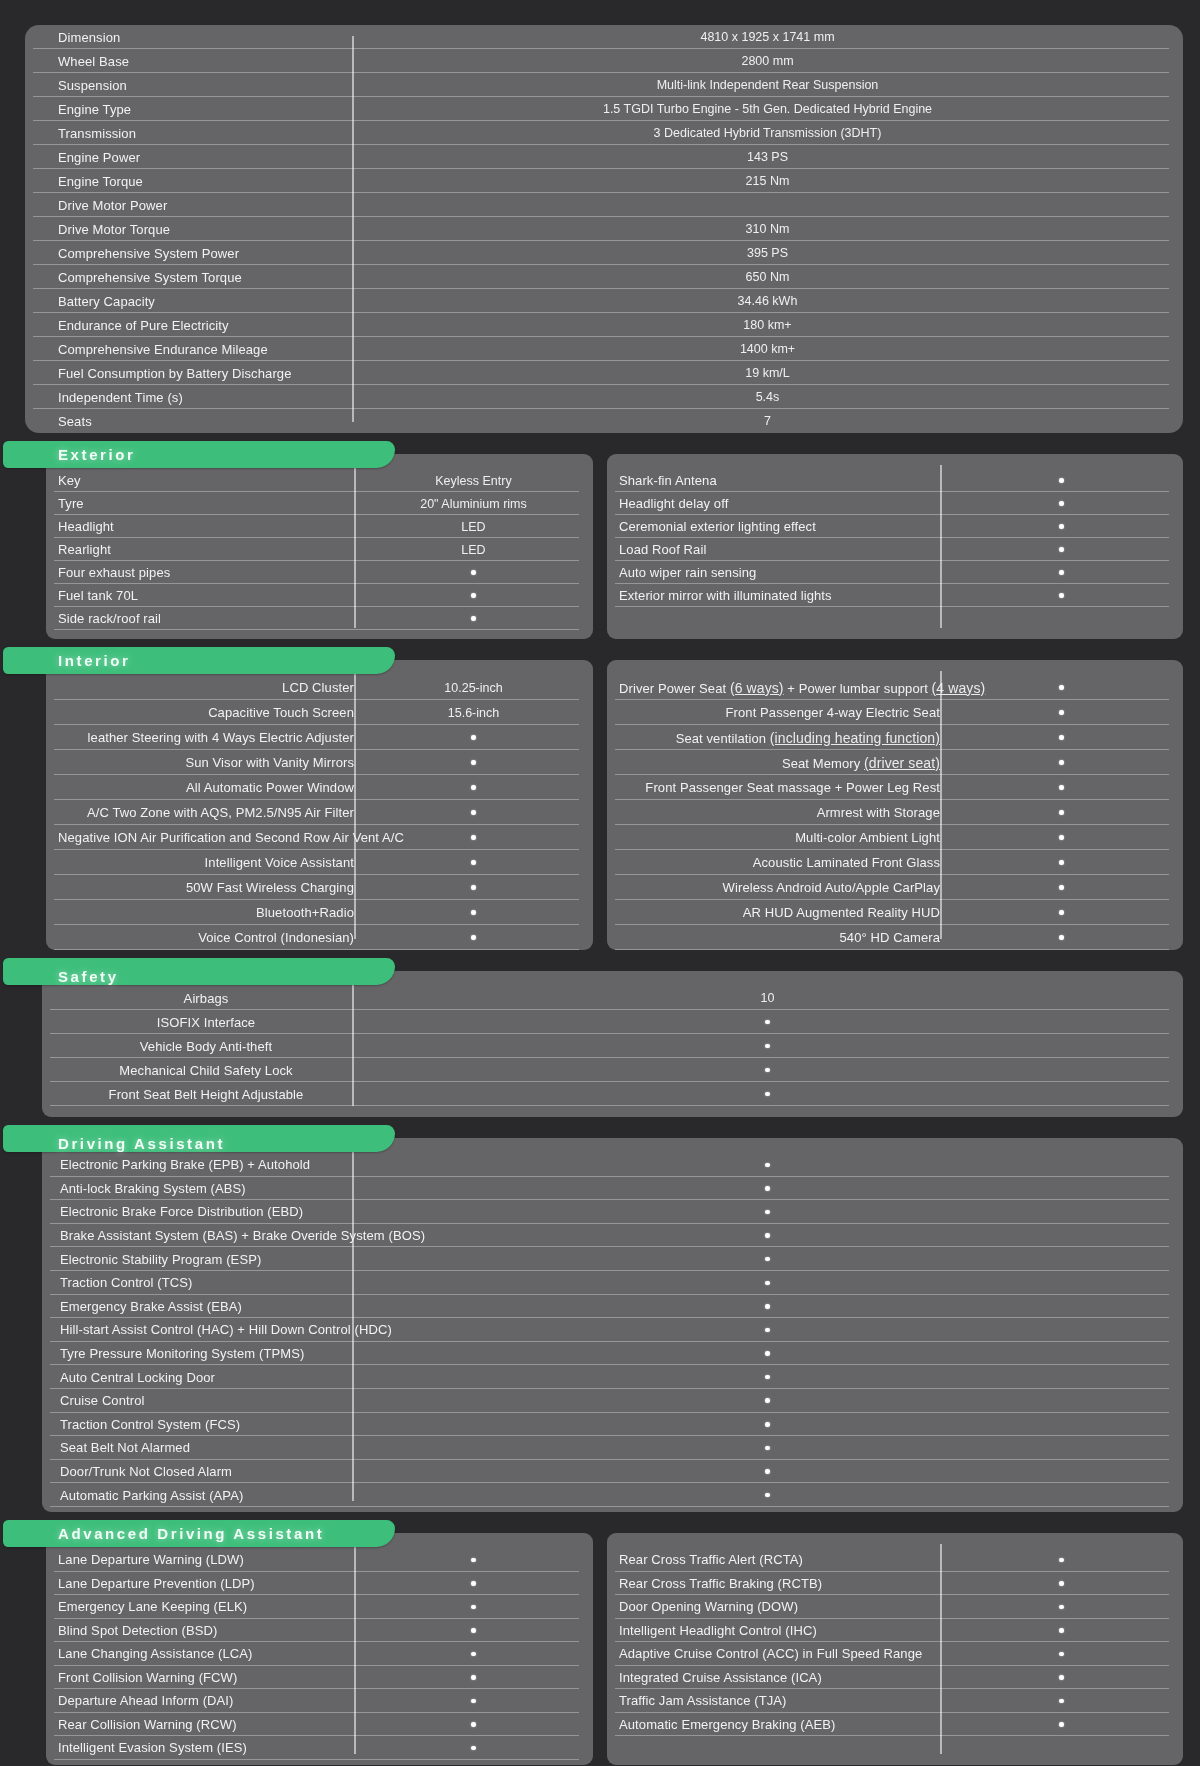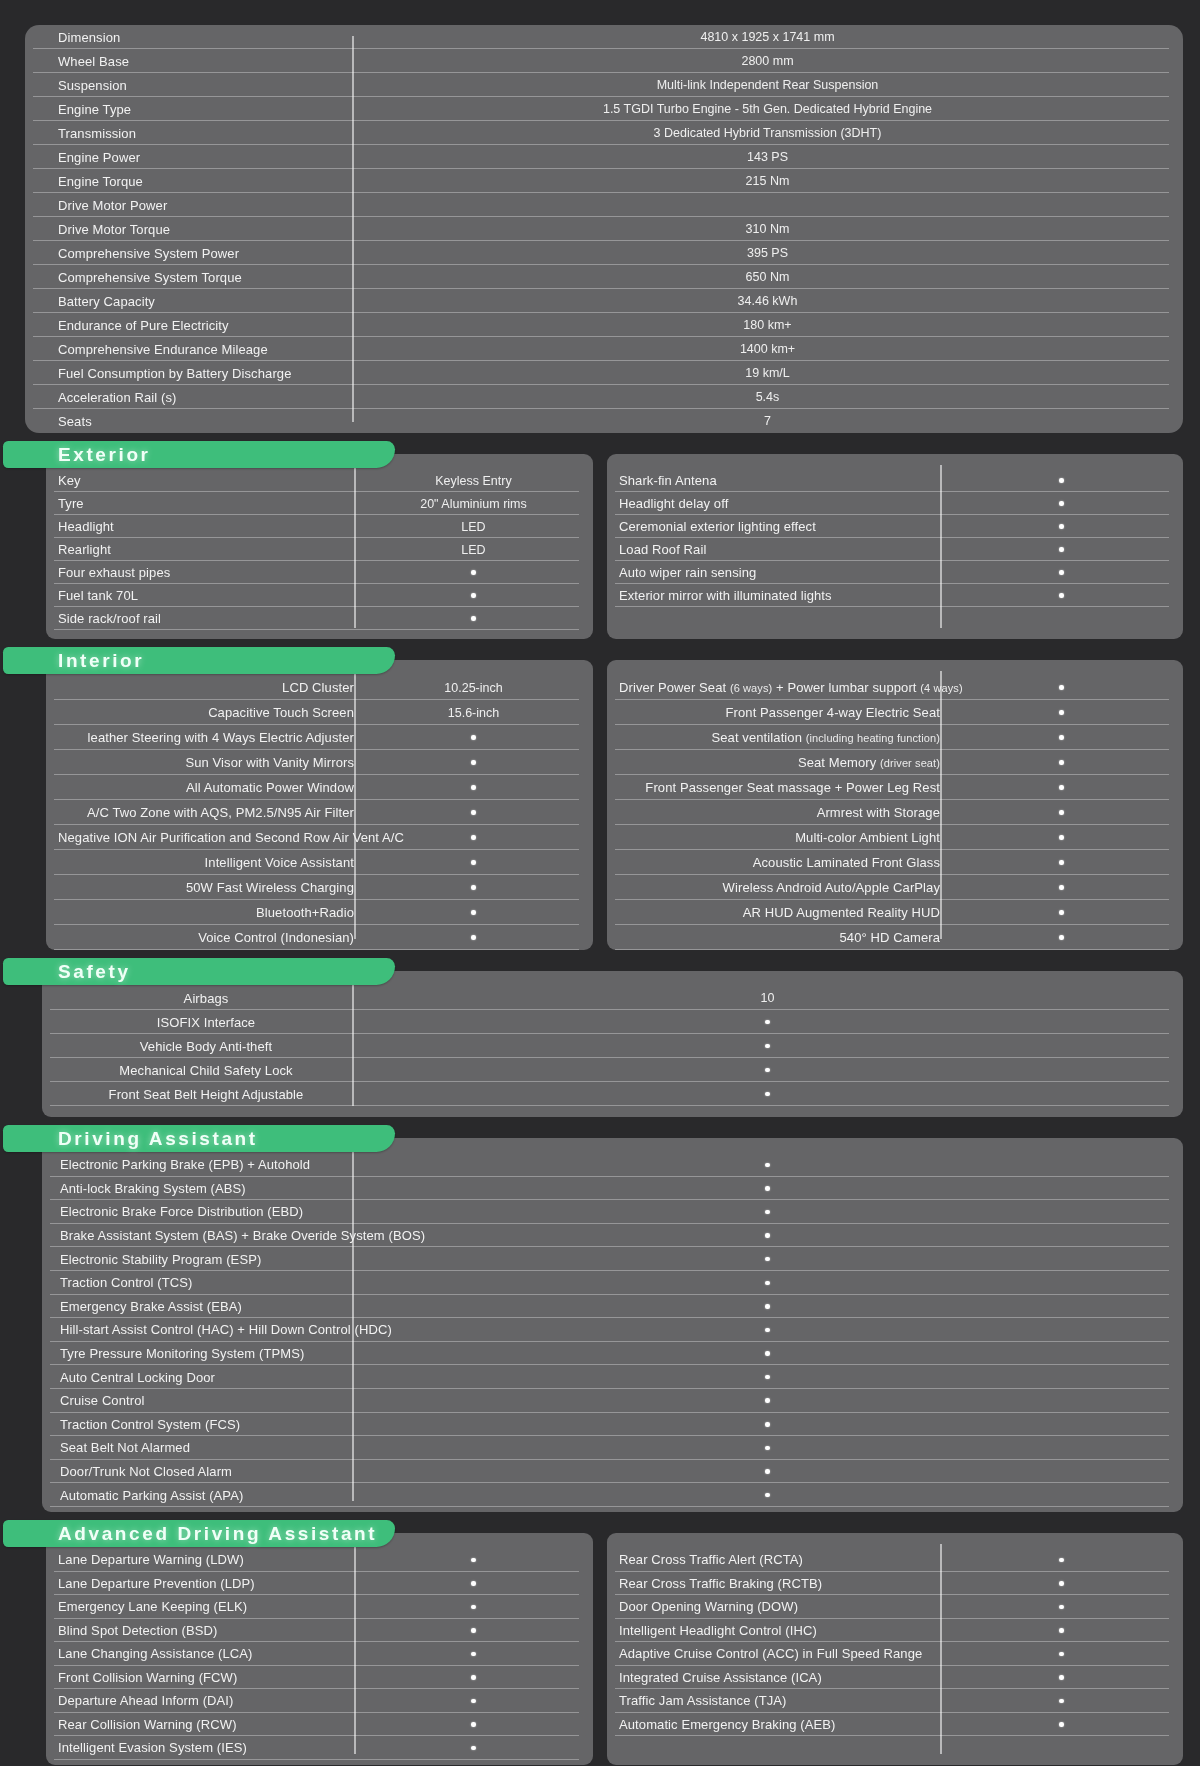--- a/index.html
+++ b/index.html
@@ -6,21 +6,21 @@
   body{width:1200px;font-family:"Liberation Sans",sans-serif;-webkit-font-smoothing:antialiased;}
   .page{position:relative;width:1200px;min-height:1766px;background:#29292B;padding-top:25px;box-sizing:border-box;}
   .panel{background:#656567;border-radius:9px;position:relative;box-sizing:border-box;}
   .top-panel{margin-left:25px;width:1158px;border-radius:14px;}
   .row{display:flex;align-items:center;position:relative;}
   .row::after{content:"";position:absolute;left:8px;right:14px;bottom:0;height:1px;background:rgba(255,255,255,.32);}
   .row.nosep::after{display:none;}
   .lbl{color:#F2F2F2;font-size:13px;letter-spacing:.1px;white-space:nowrap;box-sizing:border-box;}
   .val{flex:1;display:flex;justify-content:center;align-items:center;color:#EFEFEF;font-size:12.5px;white-space:nowrap;}
   .dot{width:4.5px;height:4.5px;border-radius:50%;background:#FFFFFF;display:inline-block;box-shadow:0 0 2px rgba(255,255,255,.6);}
-  .small{font-size:11px;opacity:.95;}
+  .small{font-size:14px;opacity:.95;text-decoration:underline;}
   
   .panel::before{content:"";position:absolute;top:11px;bottom:11px;width:2px;background:rgba(255,255,255,.55);}
   .top-panel::before{left:327px;}
   .full-panel::before{left:310px;}
   .tc-left::before{left:308px;}
   .tc-right::before{left:333px;}
   
   .top-panel .lbl{width:327px;padding-left:33px;}
   .full-panel .lbl{width:310px;padding-left:18px;}
   .tc-left .lbl{width:308px;padding-left:12px;}
@@ -32,23 +32,23 @@
   .sec-safety .row{height:24px;}
   .sec-driving .row{height:23.6px;}
   .sec-ada .row{height:23.5px;}
   
   .section{position:relative;margin-top:8px;}
   .section.full{margin-left:42px;width:1141px;}
   .section.twocol{margin-left:46px;width:1137px;}
   .banner{position:relative;z-index:3;height:27px;width:392px;background:#3EBE7B;
           border-radius:10px 16px 36px 10px;display:flex;align-items:center;
           box-shadow:0 1px 2px rgba(0,0,0,.25);}
-  .section.full .banner{margin-left:-39px;margin-bottom:-14px;}
+  .section.full .banner{margin-left:-39px;margin-bottom:-14px;align-items:flex-end;}
   .section.twocol .banner{margin-left:-43px;margin-bottom:-14px;}
-  .banner span{padding-left:55px;font-size:19px;font-weight:bold;letter-spacing:2.6px;color:#F0FFF7;
+  .banner span{padding-left:55px;font-size:15px;font-weight:bold;letter-spacing:2.6px;color:#F0FFF7;
                text-shadow:0 0 6px rgba(255,255,255,.5);}
   .cols{display:flex;gap:14px;align-items:flex-start;}
   .tc-left{width:547px;}
   .tc-right{width:576px;}
   .pad{padding-top:15px;}
   .sec-exterior .tc-left,.sec-exterior .tc-right{height:185px;}
   .sec-interior .tc-left,.sec-interior .tc-right{height:290px;text-align:right;}
   .sec-ada .tc-left,.sec-ada .tc-right{height:232px;}
   .sec-safety .full-panel{height:146px;text-align:center;}
   .sec-driving .full-panel{height:374px;}
@@ -114,21 +114,21 @@
         </div>
         <div class="row">
           <div class="lbl">Comprehensive Endurance Mileage</div>
           <div class="val">1400 km+</div>
         </div>
         <div class="row">
           <div class="lbl">Fuel Consumption by Battery Discharge</div>
           <div class="val">19 km/L</div>
         </div>
         <div class="row">
-          <div class="lbl">Acceleration Rail (s)</div>
+          <div class="lbl">Independent Time (s)</div>
           <div class="val">5.4s</div>
         </div>
         <div class="row nosep">
           <div class="lbl">Seats</div>
           <div class="val">7</div>
         </div>
       </div>
   </div>
 
   <div class="section twocol sec-exterior">

